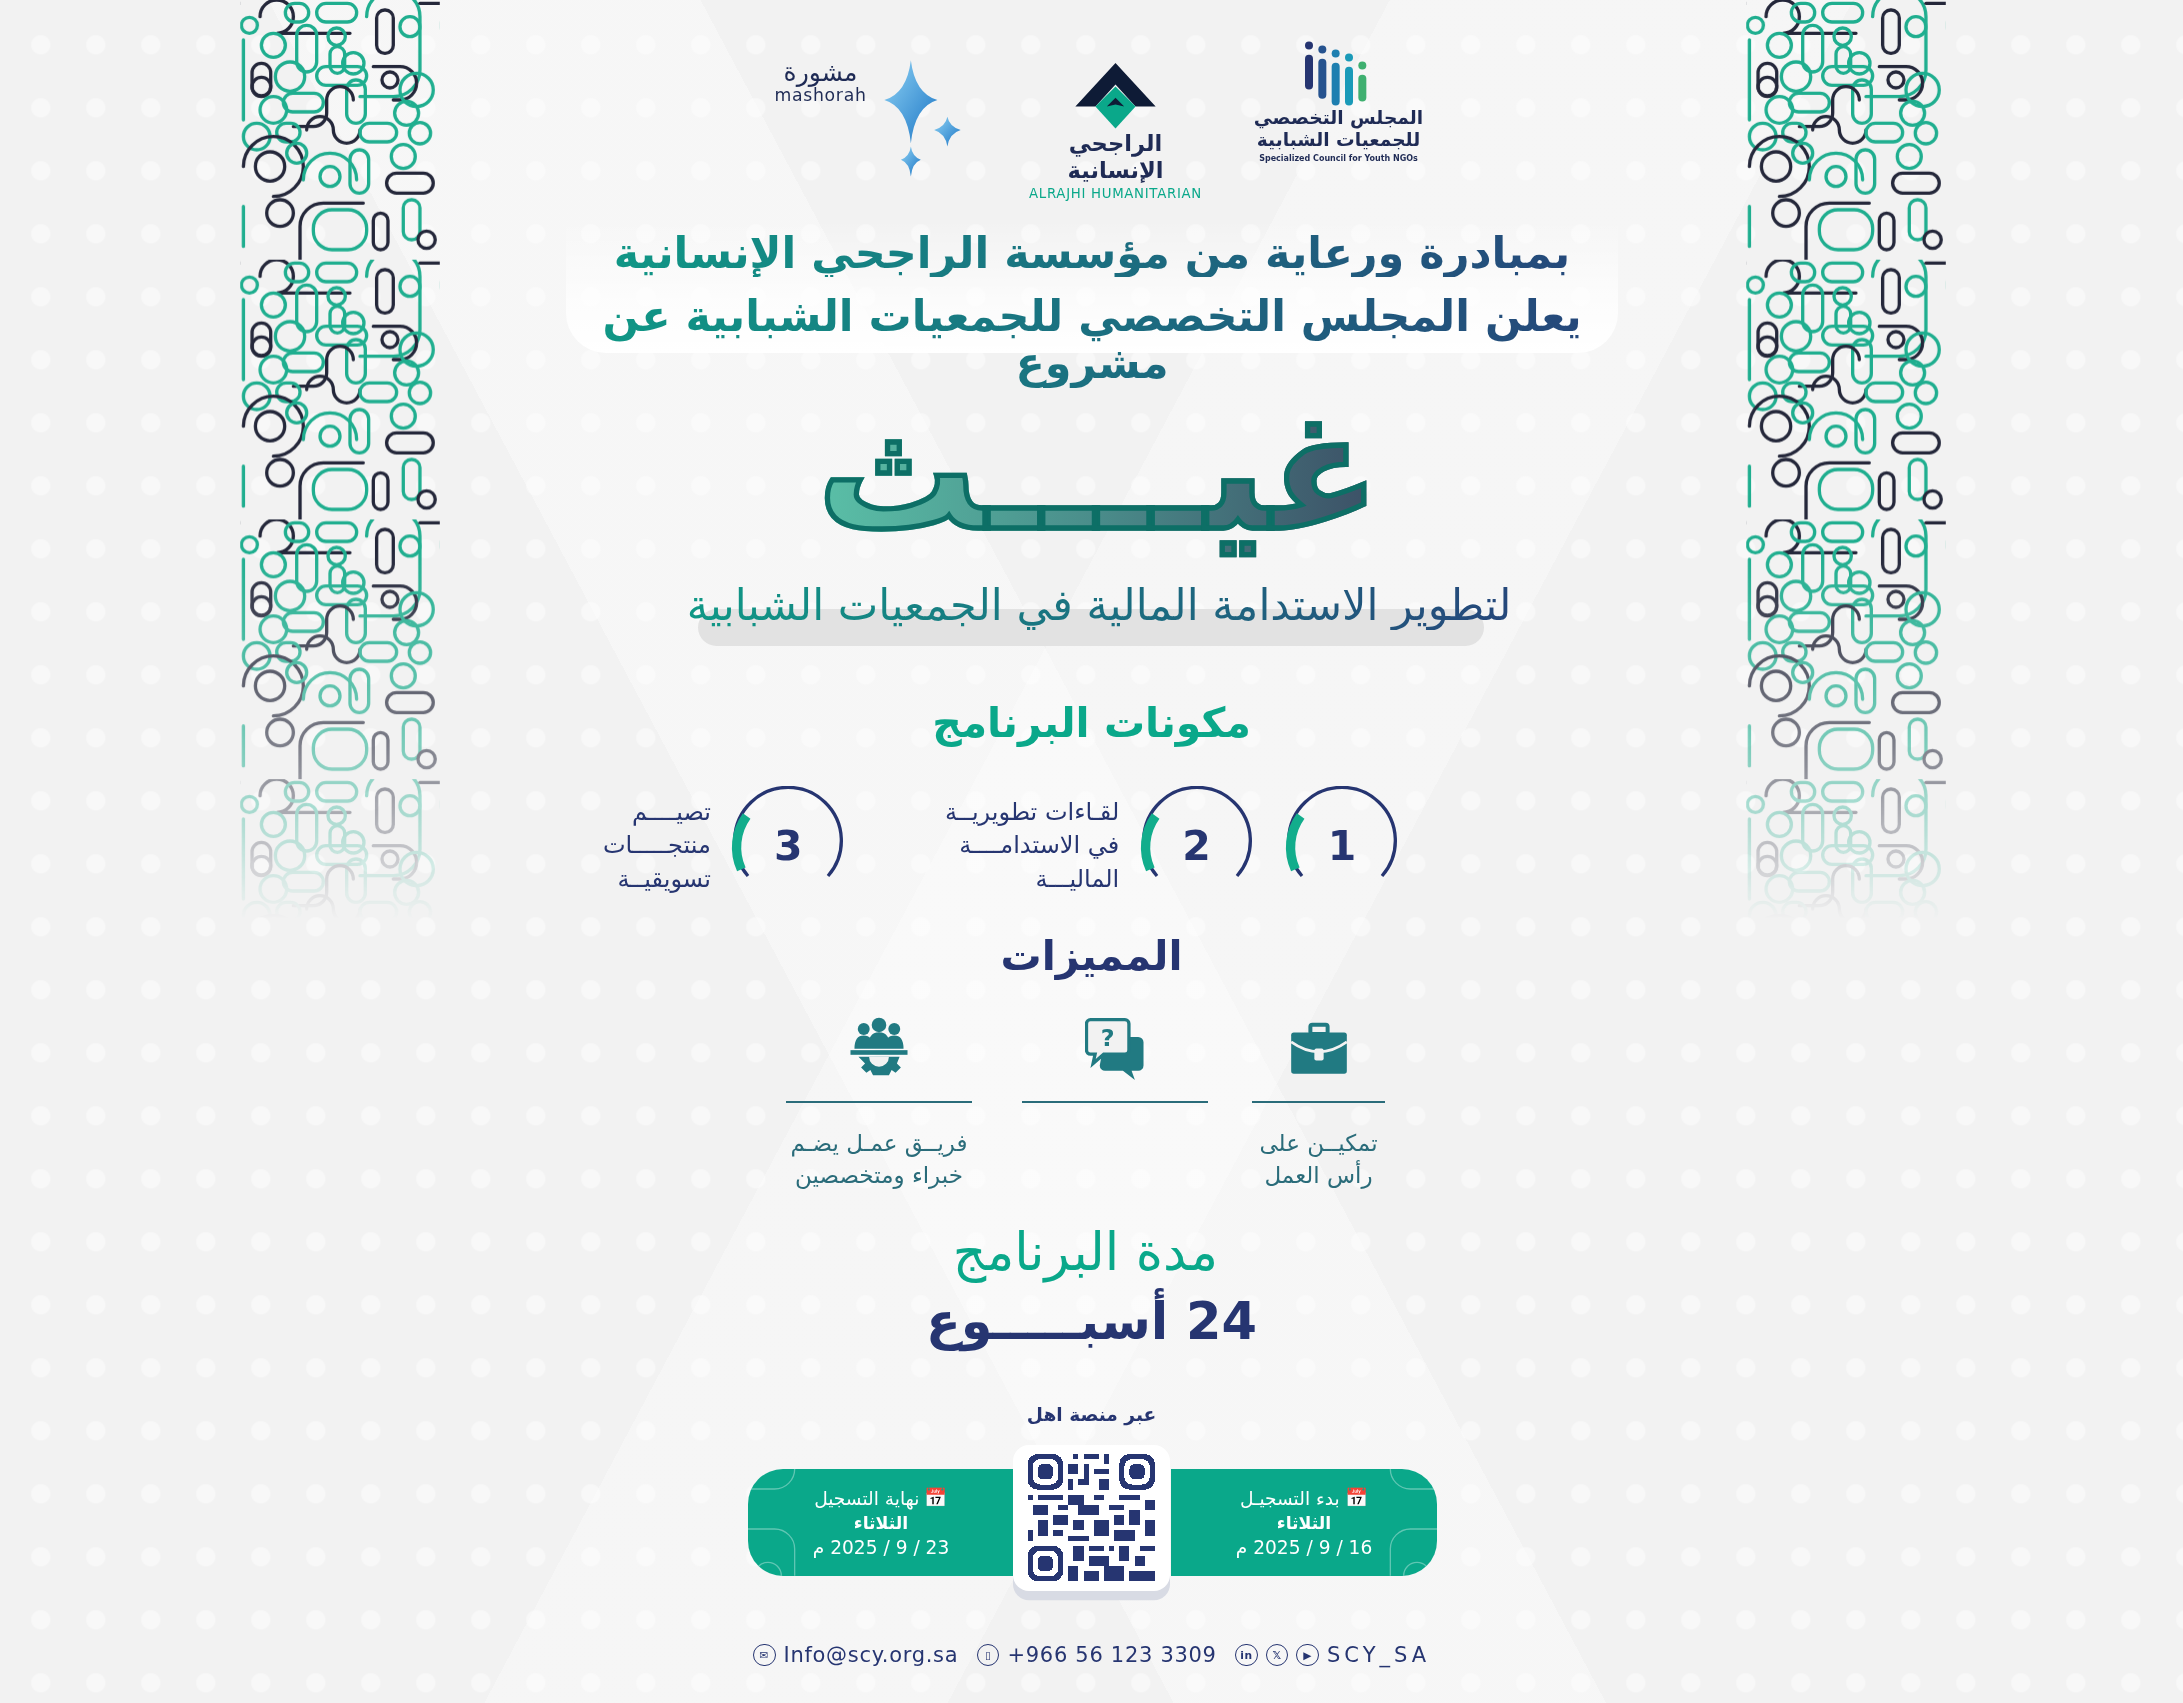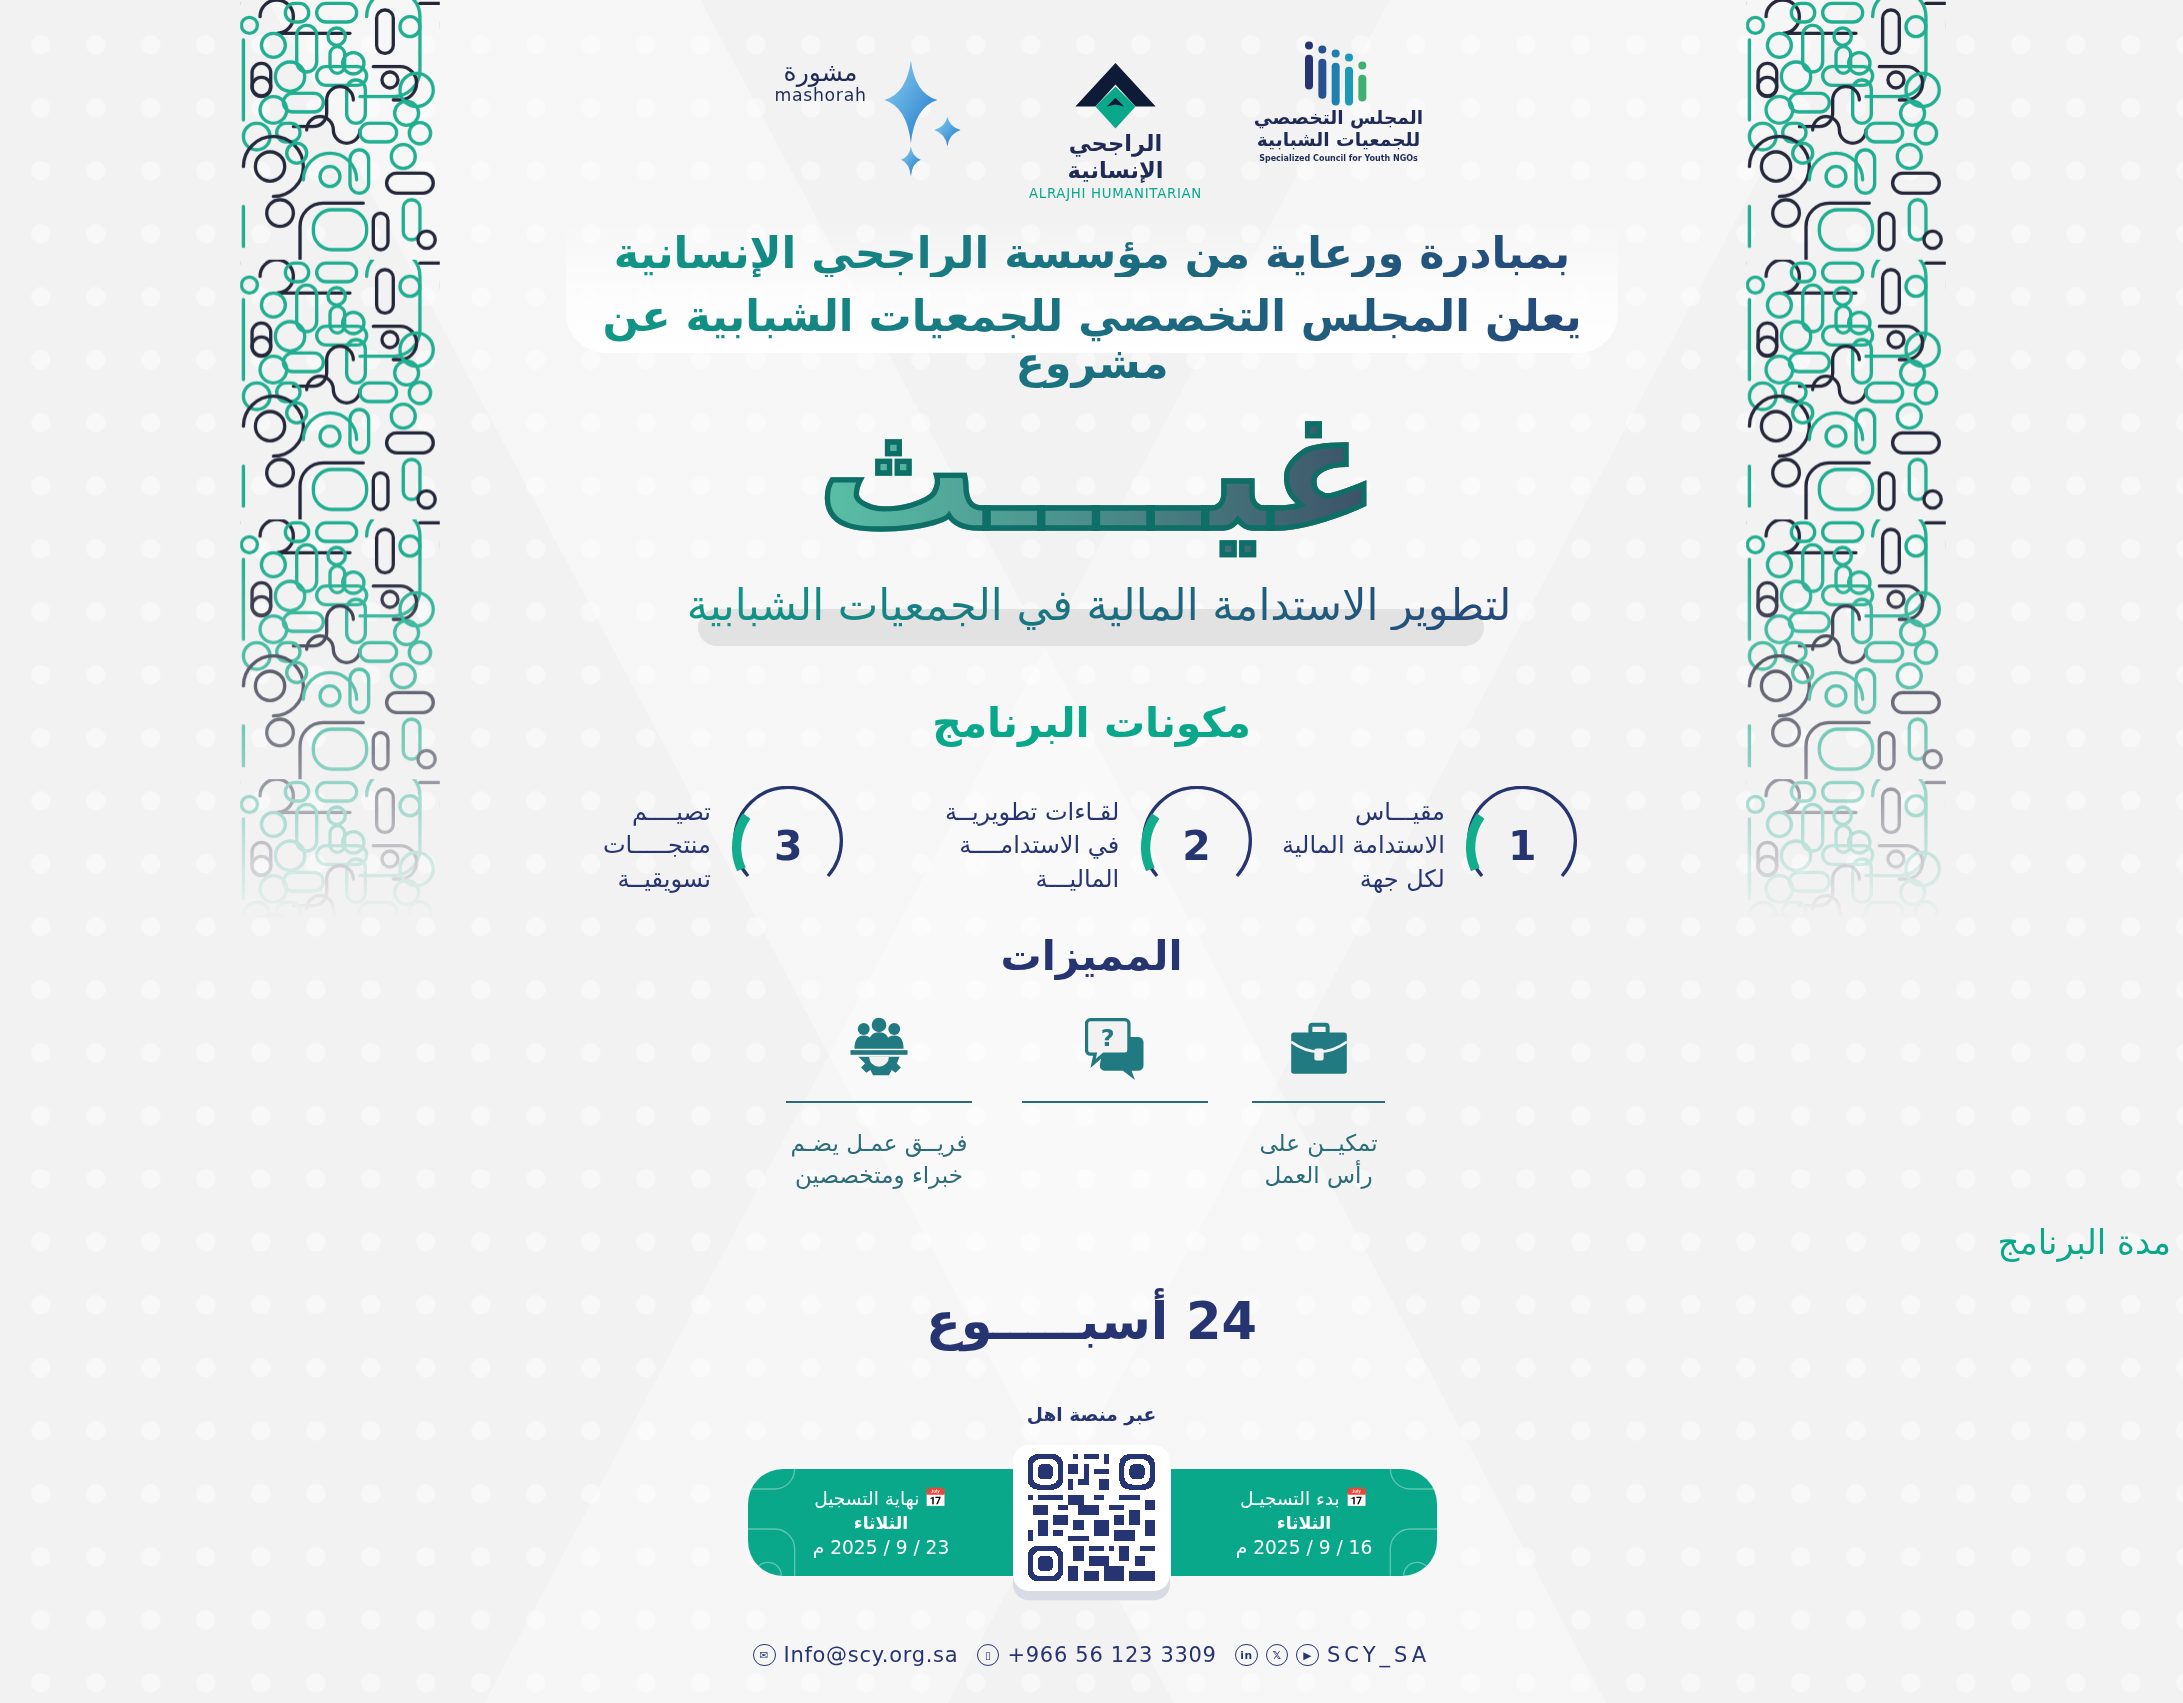--- a/index.html
+++ b/index.html
@@ -72,21 +72,21 @@
   .s3{left:603px}
 
   .feature{position:absolute;top:1015px;width:200px;display:flex;flex-direction:column;align-items:center}
   .feature .ico{width:67px;height:67px;display:flex;align-items:center;justify-content:center}
   .feature .line{width:100%;height:2px;background:#2a6c7a;margin-top:18.6px}
   .feature .ftxt{margin-top:24px;font-size:23px;line-height:1.4;color:#2a6c7a;text-align:center}
   .f1{left:1252px;width:133px}
   .f2{left:1022px;width:186px}
   .f3{left:786px;width:186px}
 
-  .duration-label{position:absolute;left:0;right:12px;top:1222px;font-size:34px;color:#0aa88a}
+  .duration-label{position:absolute;left:0;right:12px;top:1222px;text-align:center;font-size:52px;color:#0aa88a}
   .duration-value{position:absolute;left:0;right:0;top:1292px;text-align:center;font-size:51px;font-weight:700;color:#263571}
 
   .via{position:absolute;left:0;right:0;top:1404px;text-align:center;font-size:18.6px;font-weight:700;color:#263571}
 
   .band{position:absolute;top:1469px;height:107px;background:#0aa88a;color:#fff;
     display:flex;flex-direction:column;align-items:center;justify-content:center;gap:4px;overflow:hidden}
   .band.start{left:1171px;width:266px;border-radius:0 35px 35px 0}
   .band.end{left:748px;width:266px;border-radius:35px 0 0 35px}
   .band .deco{position:absolute;top:0;bottom:0;width:60px;opacity:.35}
   .band.start .deco{right:0}
@@ -235,25 +235,20 @@
 <div class="section-title st-components">مكونات البرنامج</div>
 
 <div class="step s1">
   <div class="ring">
     <svg viewBox="0 0 180 180">
       <path d="M30 135 A80 80 0 1 1 150 135" fill="none" stroke="#263571" stroke-width="5"></path>
       <path d="M20 125 A80 80 0 0 1 28 45" fill="none" stroke="#12ad8c" stroke-width="14"></path>
     </svg>
     <div class="num">1</div>
   </div>
-  <div class="txt">
-    <div>مقيـــاس</div>
-    <div>الاستدامة المالية</div>
-    <div>لكل جهة</div>
-  </div>
 </div>
 <div class="step s2">
   <div class="ring">
     <svg viewBox="0 0 180 180">
       <path d="M30 135 A80 80 0 1 1 150 135" fill="none" stroke="#263571" stroke-width="5"></path>
       <path d="M20 125 A80 80 0 0 1 28 45" fill="none" stroke="#12ad8c" stroke-width="14"></path>
     </svg>
     <div class="num">2</div>
   </div>
   <div class="txt">

